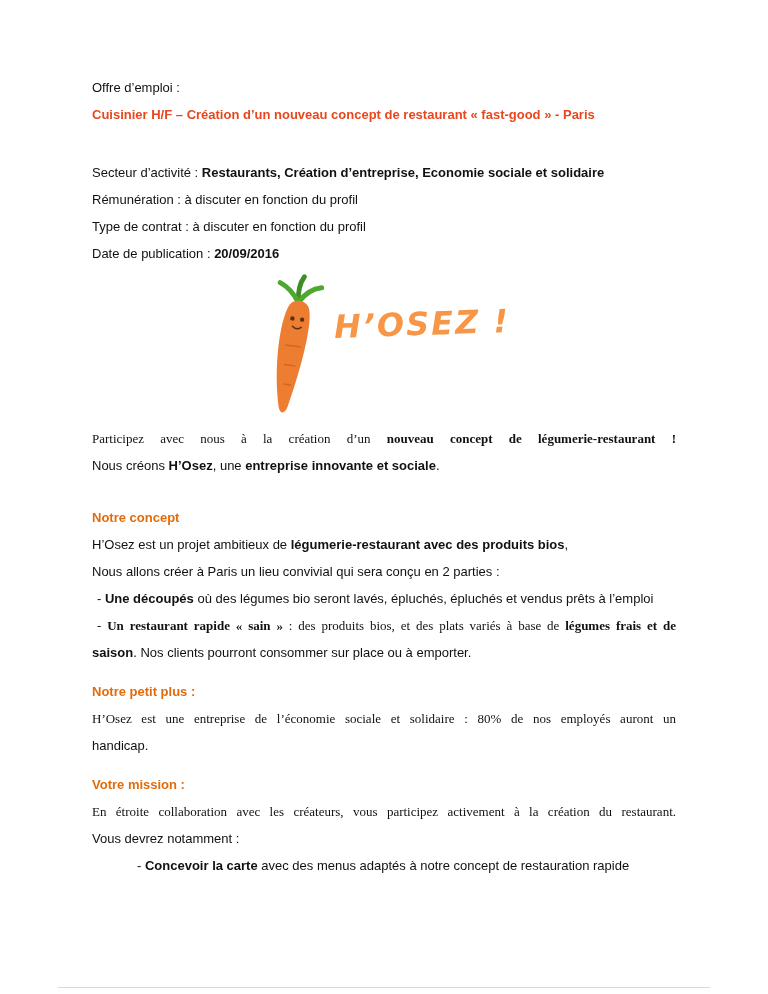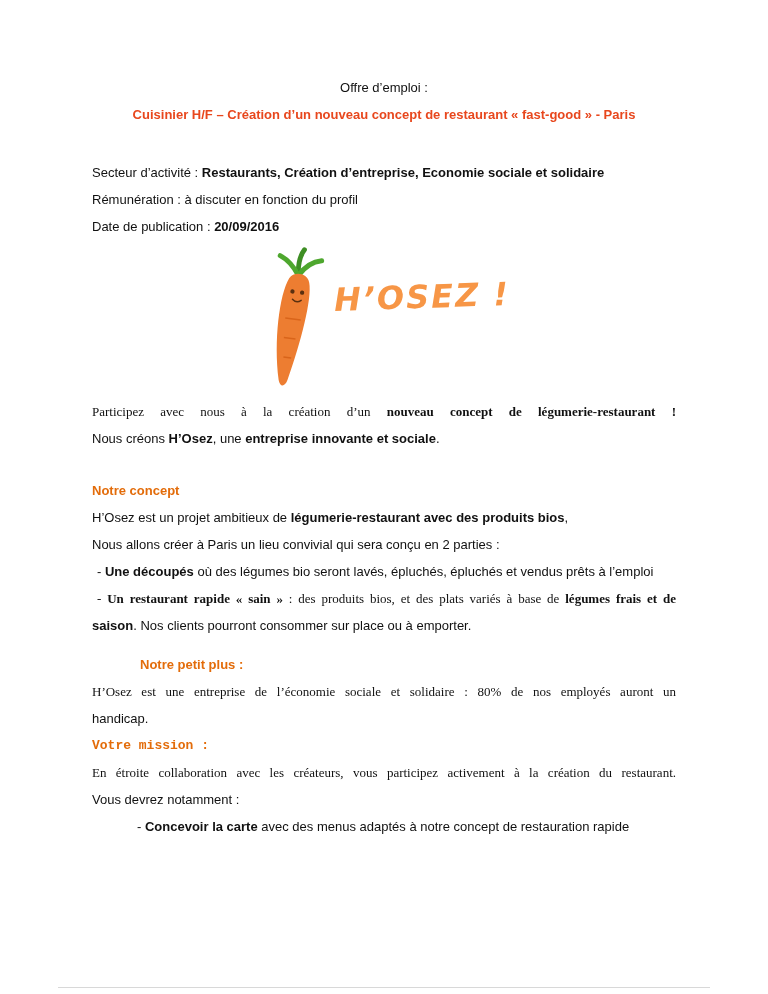--- a/index.html
+++ b/index.html
@@ -12,53 +12,54 @@
     --leaf-green-dark:#3E8E24;
     --rule-gray:#D8D8D8;
   }
   html,body{margin:0;padding:0;}
   body{
     width:768px;height:994px;background:#ffffff;position:relative;overflow:hidden;
     font-family:"Liberation Sans",sans-serif;font-size:13px;color:#111111;
   }
   .page{padding:74px 92px 0;}
   p{margin:0;line-height:27px;}
-  .center{text-align:center;}
+  .center{}
   .job-title{font-weight:bold;color:var(--title-color);}
   .details{margin-top:31px;}
   b{font-weight:bold;}
   .logo-row{margin-top:6px;height:146px;display:flex;justify-content:center;align-items:flex-start;}
   .carrot{flex:0 0 auto;}
   .logo-text{
     margin-left:6px;margin-top:32px;
     font-family:"DejaVu Sans",sans-serif;font-style:italic;font-weight:bold;
     font-size:32px;color:var(--logo-color);letter-spacing:2px;transform:rotate(-2deg);
     white-space:nowrap;
   }
   .intro1{margin-top:6px;}
   .stretch{text-align:justify;text-align-last:justify;font-family:Liberation Serif, serif;}
   .heading{font-weight:bold;color:var(--heading-color);}
   .h-concept{margin-top:25px;}
-  .h-plus{margin-top:12px;margin-left:48px;}
-  .h-mission{font-family:Liberation Mono, monospace;}
+  .h-plus{margin-top:12px;}
+  .h-mission{margin-top:12px;}
   .item{padding-left:5px;}
   .bullet{padding-left:45px;}
   .page-edge{position:absolute;left:58px;right:58px;bottom:6px;border-top:1px solid var(--rule-gray);}
 </style>
 </head>
 <body>
 
 <div class="page">
 
   <p class="center">Offre d’emploi :</p>
   <p class="center job-title">Cuisinier H/F – Création d’un nouveau concept de restaurant « fast-good » - Paris</p>
 
   <div class="details">
     <p><span>Secteur d’activité : </span><b>Restaurants, Création d’entreprise, Economie sociale et solidaire</b></p>
     <p>Rémunération : à discuter en fonction du profil</p>
+    <p>Type de contrat : à discuter en fonction du profil</p>
     <p><span>Date de publication : </span><b>20/09/2016</b></p>
   </div>
 
   <div class="logo-row">
     <svg class="carrot" width="70" height="146" viewBox="0 0 70 150" aria-hidden="true">
       <g transform="rotate(7 35 75)">
         <path d="M35 30 C 33 18, 34 10, 38 3" style="stroke:var(--leaf-green-dark);stroke-width:5;fill:none;stroke-linecap:round;"></path>
         <path d="M35 30 C 29 21, 22 15, 14 12" style="stroke:var(--leaf-green);stroke-width:5;fill:none;stroke-linecap:round;"></path>
         <path d="M35 30 C 40 21, 48 14, 57 12" style="stroke:var(--leaf-green);stroke-width:5;fill:none;stroke-linecap:round;"></path>
         <path d="M26 34 C 30 26, 44 26, 47 36 C 52 52, 46 98, 37 138 C 35 146, 30 146, 28 139 C 18 100, 18 52, 26 34 Z" style="fill:var(--carrot-orange);"></path>

